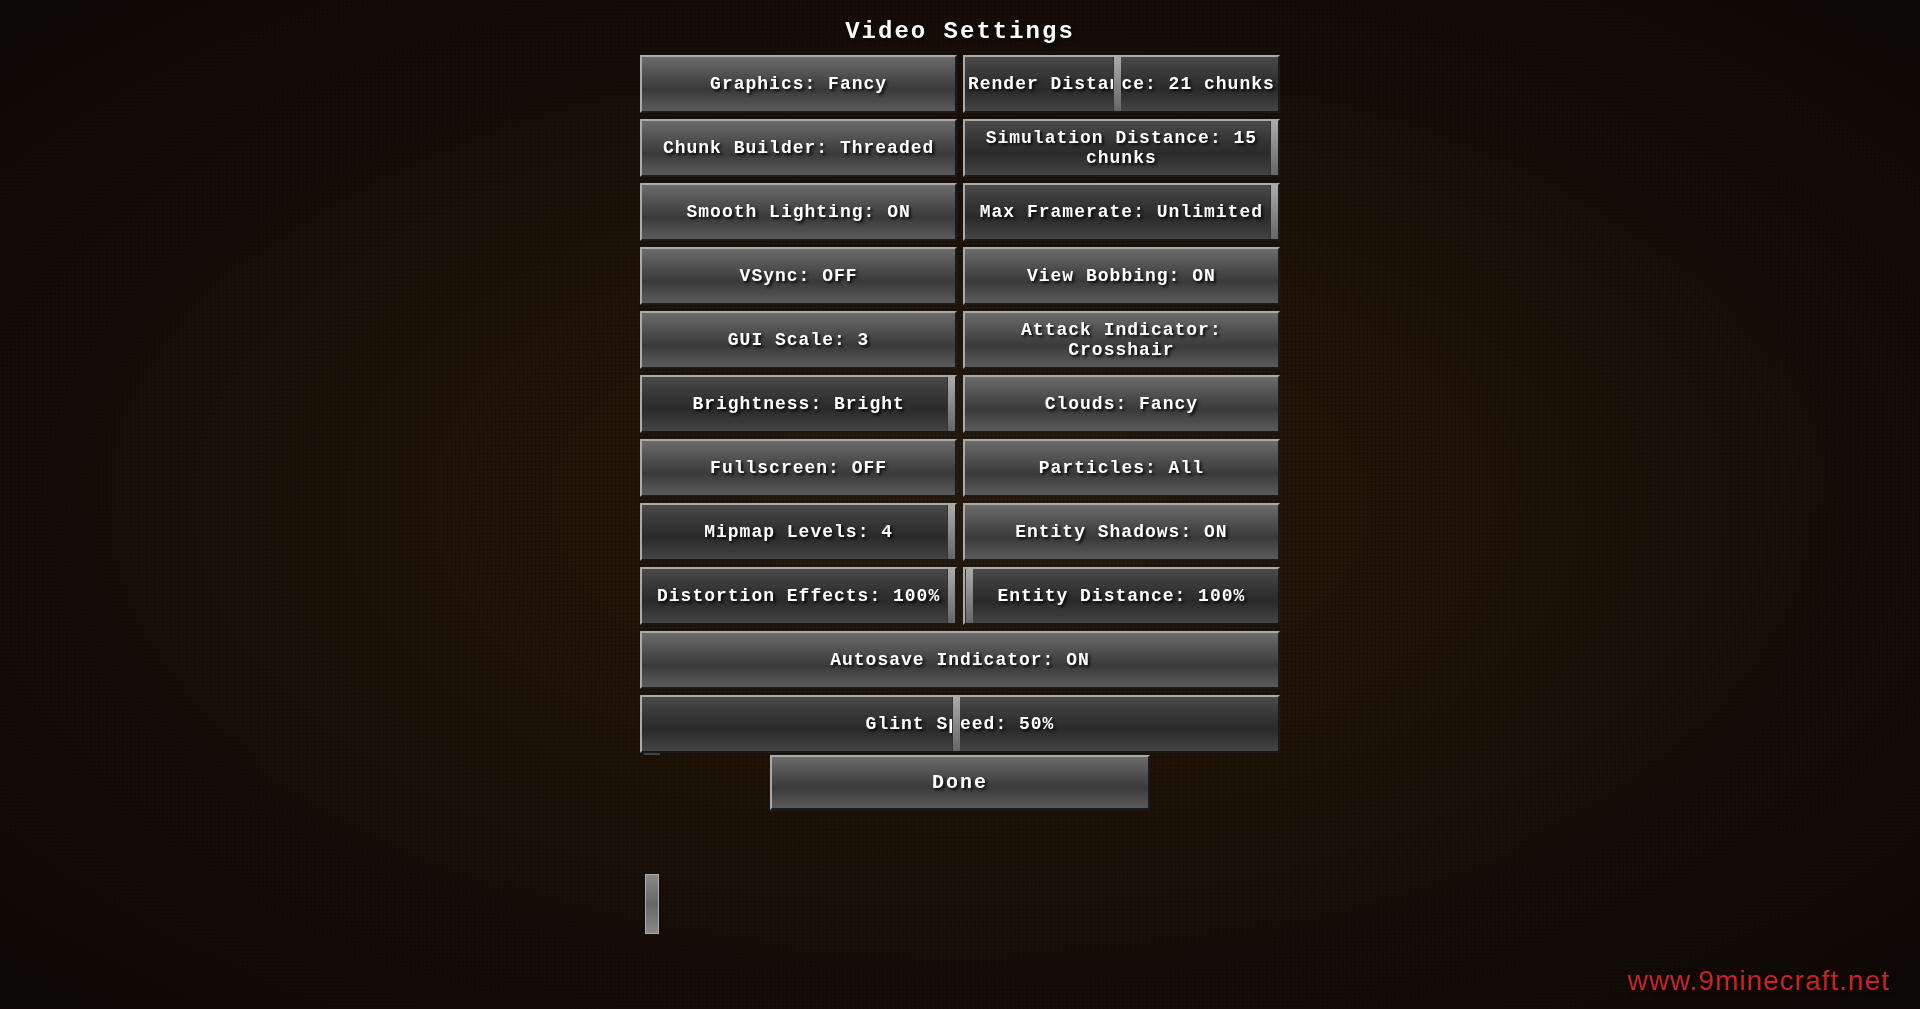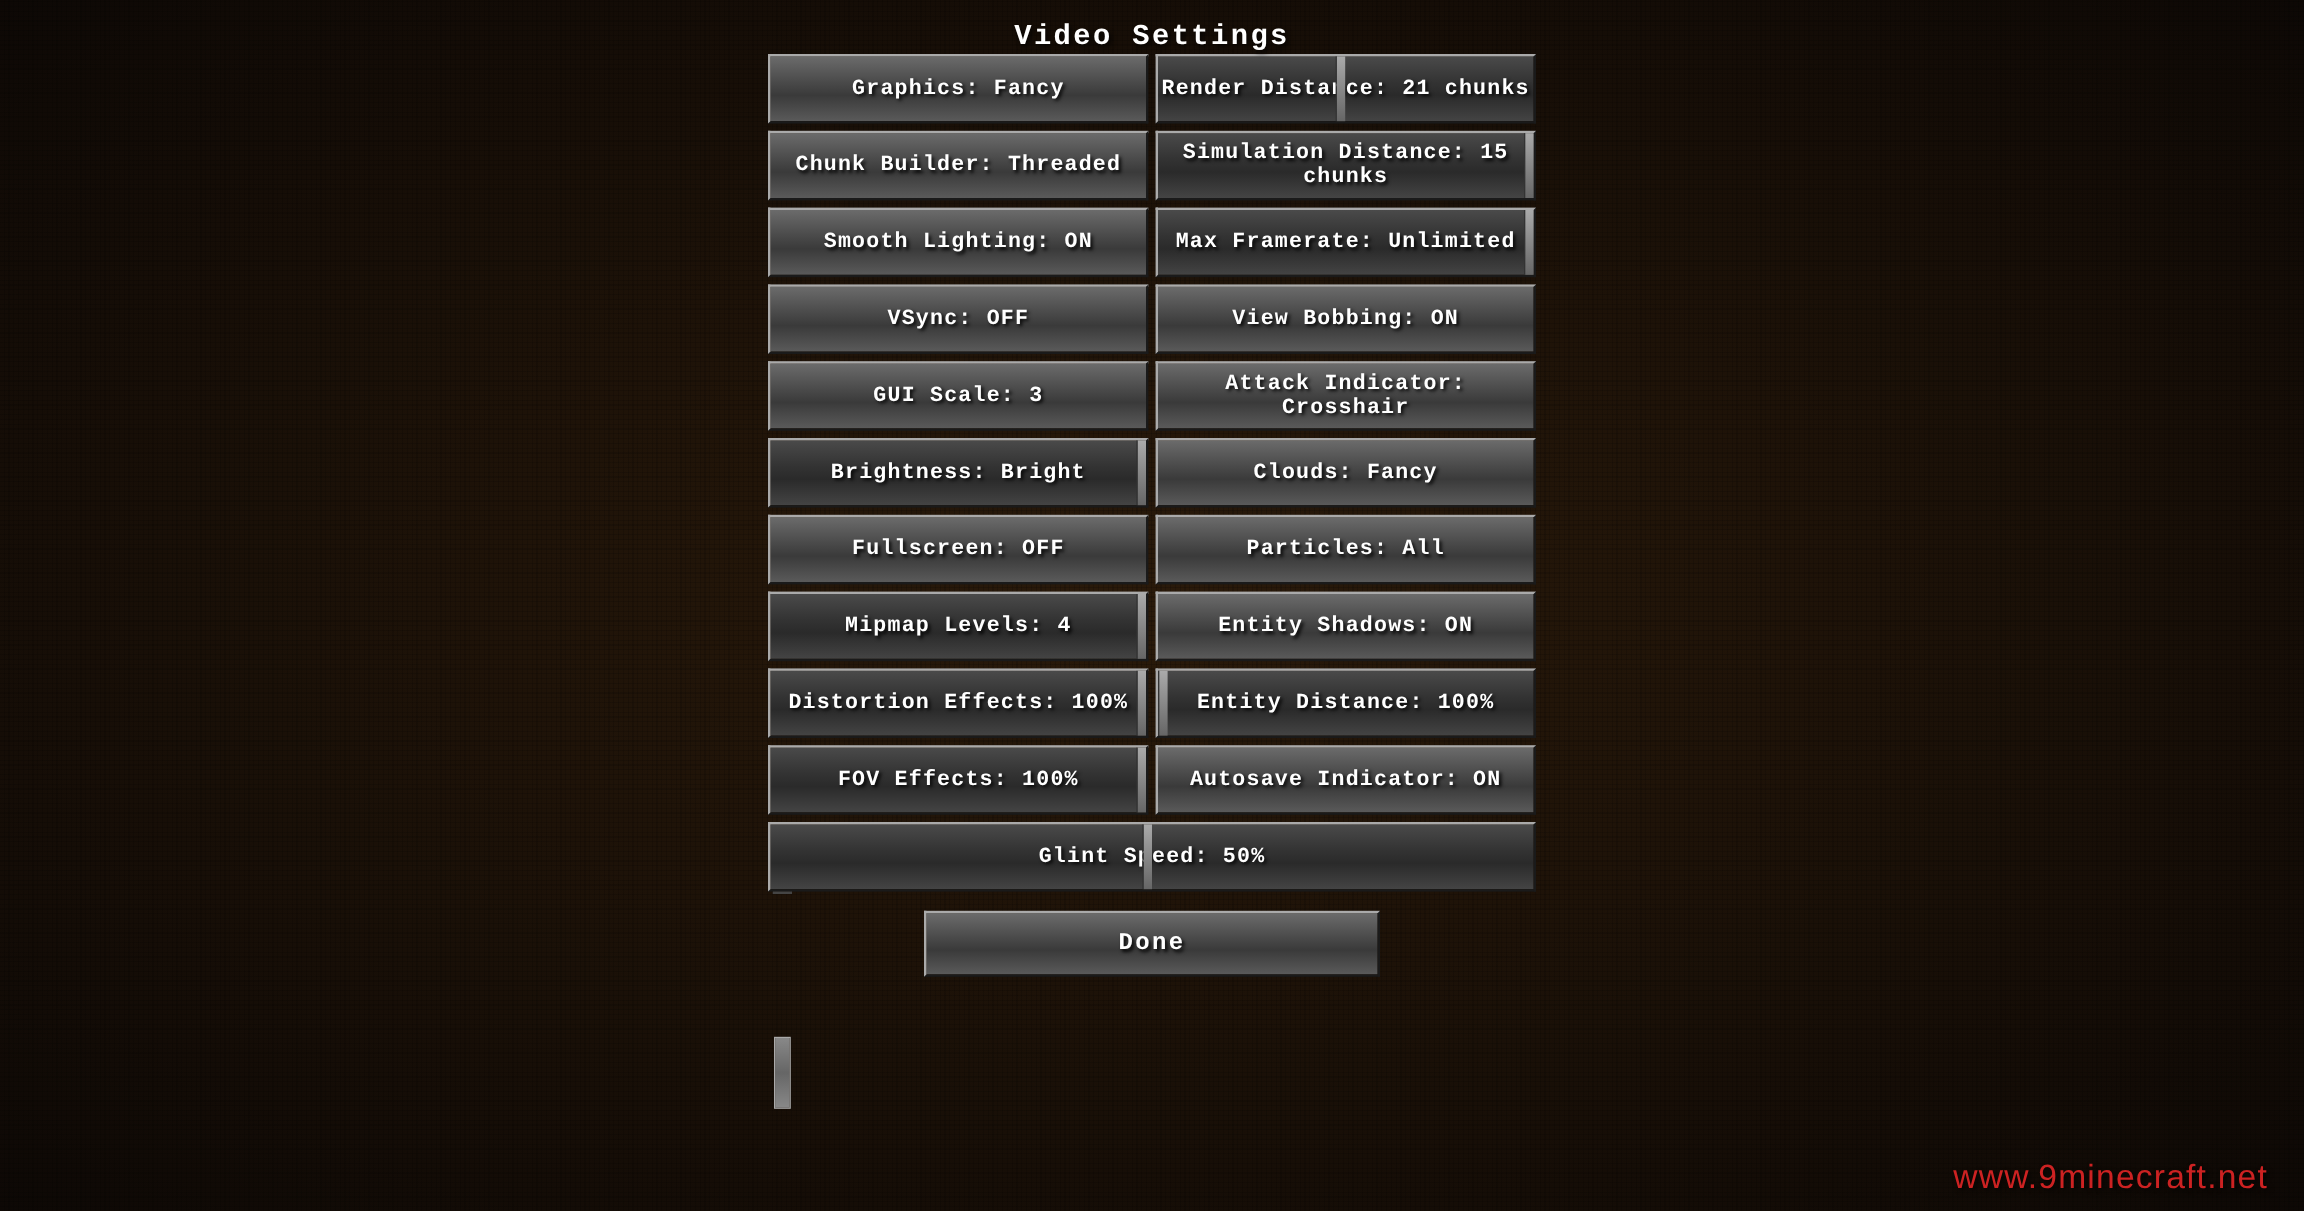--- a/index.html
+++ b/index.html
@@ -32,21 +32,21 @@
     }
 
     .page-title {
       position: relative;
       z-index: 1;
       color: #ffffff;
       font-size: 24px;
       font-weight: bold;
       letter-spacing: 2px;
       margin-top: 18px;
-      margin-bottom: 0;
+      margin-bottom: 10px;
       text-shadow: 2px 2px 4px rgba(0,0,0,0.8);
       font-family: 'Courier New', monospace;
     }
 
     .settings-grid {
       display: flex;
       flex-direction: column;
       gap: 6px;
       flex: 1;
     }
@@ -119,21 +119,20 @@
       height: 60px;
       background: linear-gradient(180deg, #888 0%, #666 50%, #888 100%);
       position: absolute;
       top: 120px;
       border: 1px solid #aaa;
     }
 
     .done-button-wrap {
       position: relative;
       z-index: 1;
-      margin-top: 14px;
       width: 380px;
     }
 
     .done-button {
       width: 100%;
       height: 55px;
       background: linear-gradient(180deg, #6b6b6b 0%, #4a4a4a 40%, #3a3a3a 60%, #5a5a5a 100%);
       border-top: 2px solid #aaaaaa;
       border-left: 2px solid #aaaaaa;
       border-bottom: 2px solid #1a1a1a;
@@ -205,21 +204,20 @@
       </div>
       <div class="settings-row">
         <button class="mc-button has-slider">Mipmap Levels: 4<div class="slider-indicator"></div></button>
         <button class="mc-button">Entity Shadows: ON</button>
       </div>
       <div class="settings-row">
         <button class="mc-button has-slider">Distortion Effects: 100%<div class="slider-indicator"></div></button>
         <button class="mc-button has-slider">Entity Distance: 100%<div class="slider-indicator" style="right: auto; left: 0px;"></div></button>
       </div>
       <div class="settings-row">
-        <button class="mc-button has-slider">FOV Effects: 100%<div class="slider-indicator"></div></button>
         <button class="mc-button">Autosave Indicator: ON</button>
       </div>
       <div class="settings-row">
         <button class="mc-button has-slider">Glint Speed: 50%<div class="slider-indicator-mid"></div></button>
       </div>
     </div>
   <div class="scrollbar-track">
     <div class="scrollbar-thumb"></div>
   </div>
 </div>

